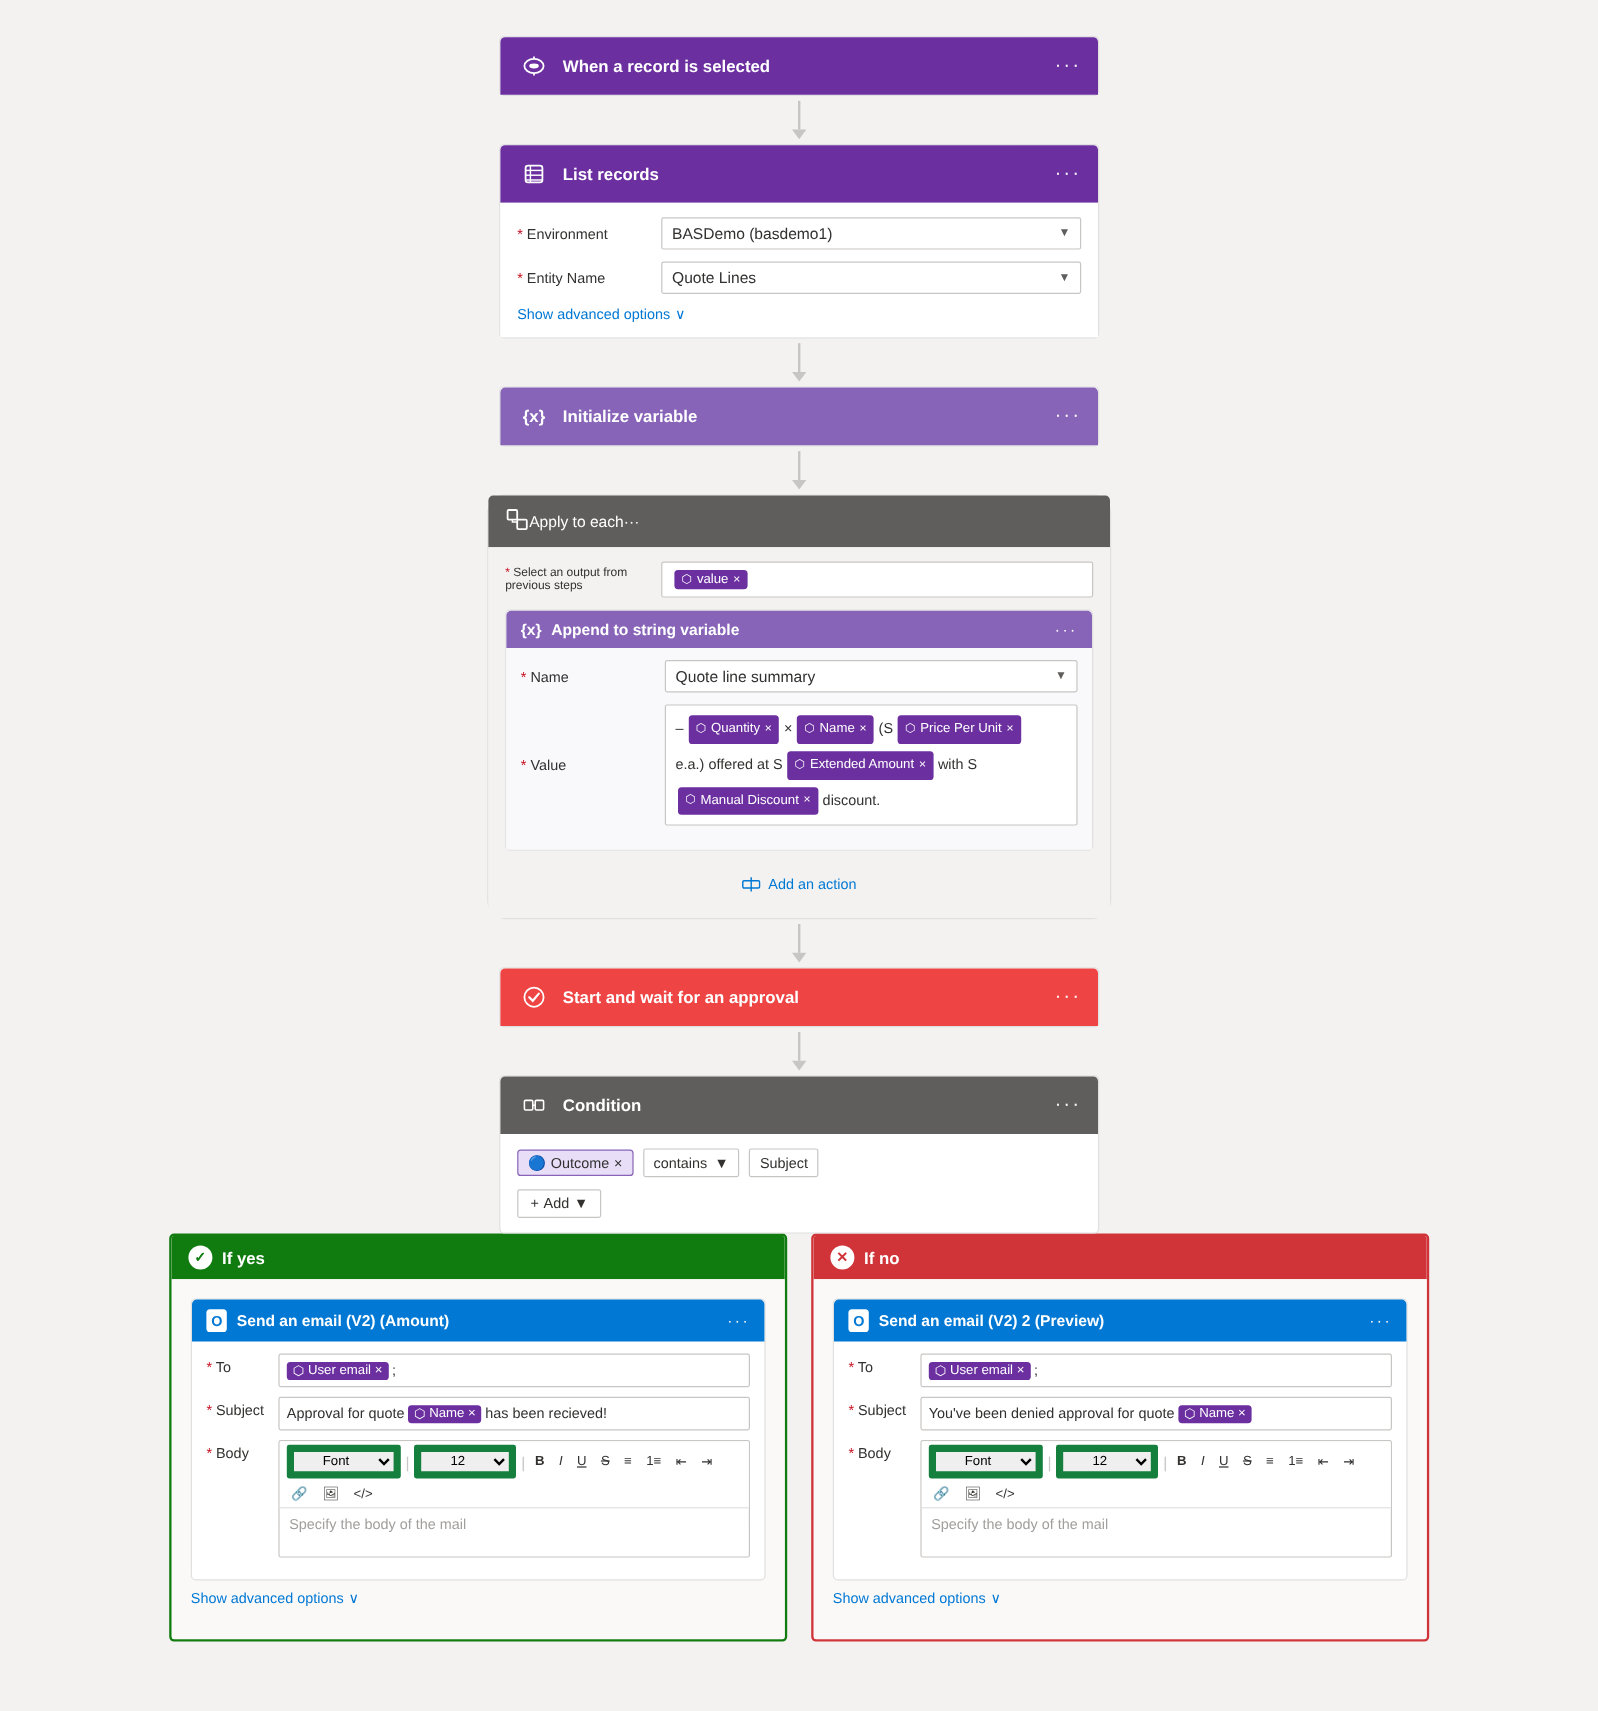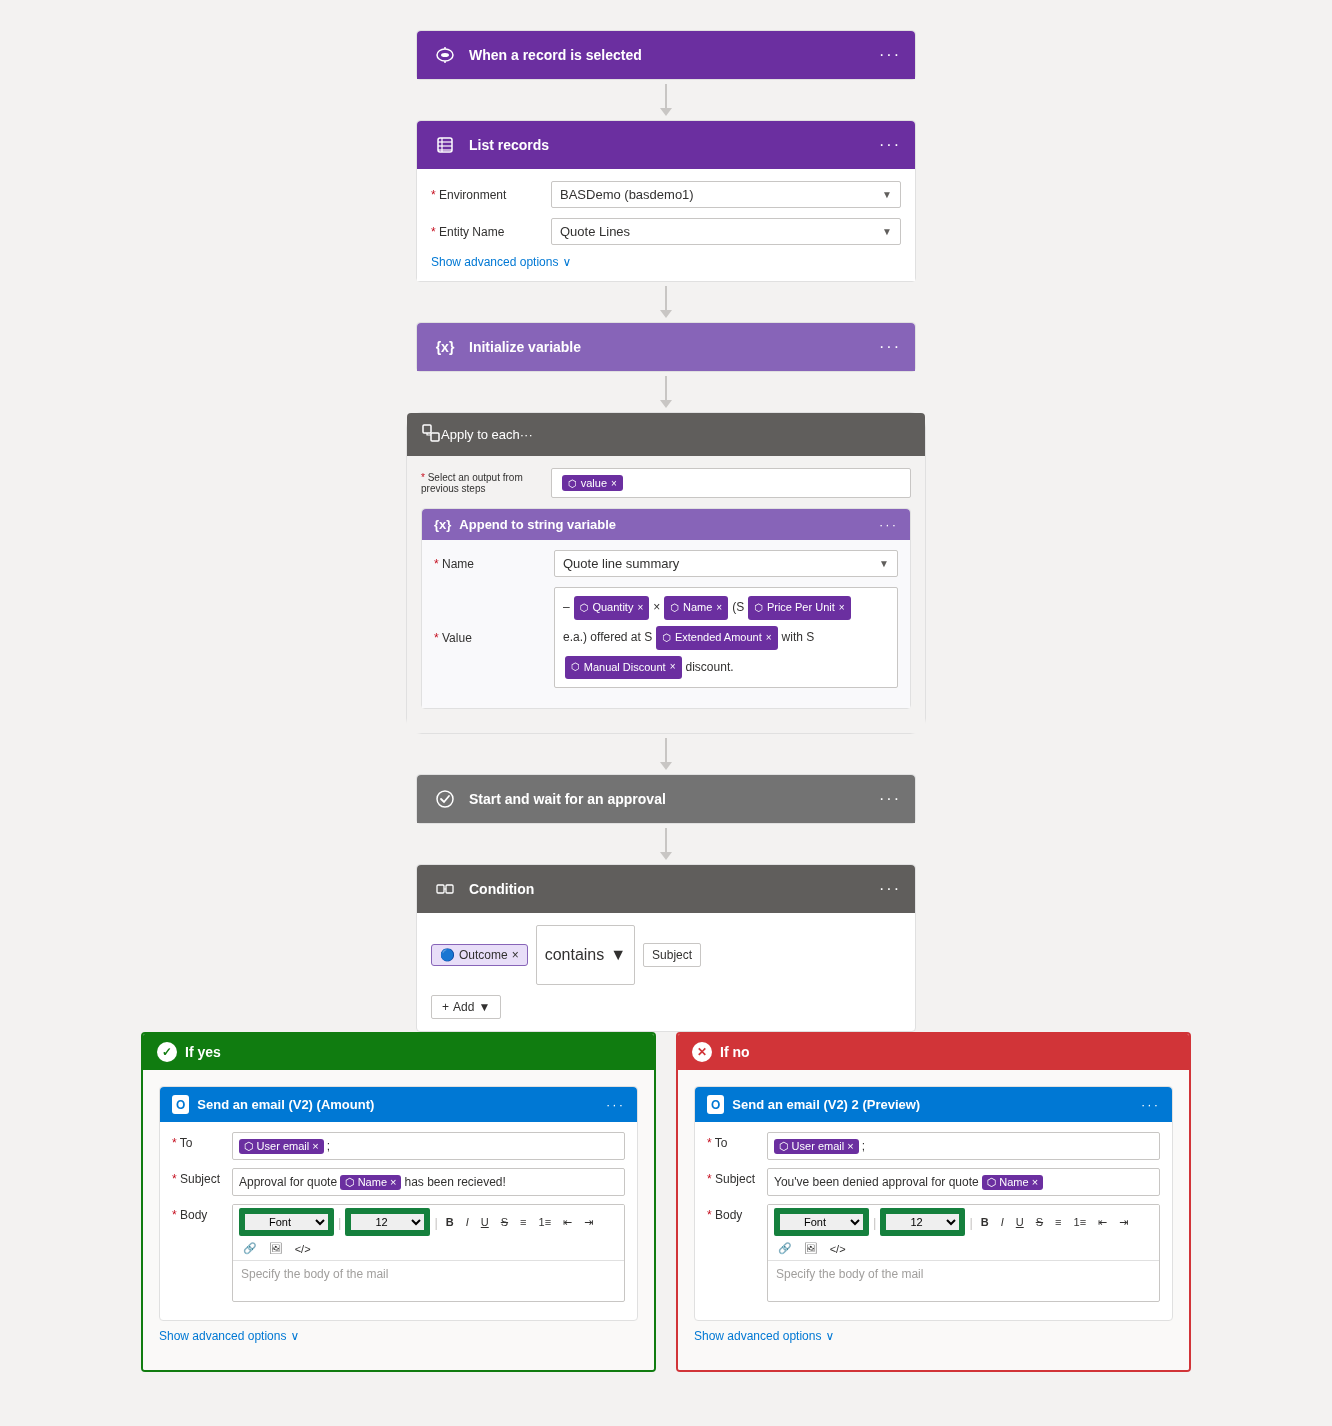--- a/index.html
+++ b/index.html
@@ -38,21 +38,21 @@
 
     .card-header-purple {
       background: #6b2fa0;
       color: #fff;
     }
     .card-header-gray {
       background: #605e5c;
       color: #fff;
     }
     .card-header-blue {
-      background: #737373;
+      background: #ef4444;
       color: #fff;
     }
     .card-header-light-purple {
       background: #8764b8;
       color: #fff;
     }
 
     .card-header .icon {
       width: 28px;
       height: 28px;
@@ -262,24 +262,24 @@
     .outcome-tag .tag-icon {
       margin-right: 4px;
       color: #8764b8;
     }
 
     .contains-dropdown {
       display: flex;
       align-items: center;
       border: 1px solid #c8c6c4;
       border-radius: 2px;
-      padding: 20px 8px;
+      padding: 4px 8px;
       background: #fff;
       cursor: pointer;
-      font-size: 16px;
+      font-size: 12px;
       gap: 6px;
     }
 
     .approve-input {
       border: 1px solid #c8c6c4;
       border-radius: 2px;
       padding: 4px 8px;
       font-size: 12px;
       background: #fff;
     }
@@ -611,20 +611,27 @@
                   <span class="tag-icon">⬡</span>Manual Discount
                   <span class="tag-close">×</span>
                 </span>
                 <span>discount.</span>
               </div>
             </div>
           </div>
         </div>
       </div>
 
+      <div class="add-action">
+        <svg width="16" height="16" viewBox="0 0 16 16" fill="none">
+          <rect x="1" y="5" width="14" height="6" rx="1" stroke="#0078d4" stroke-width="1.2" fill="none"></rect>
+          <line x1="8" y1="2" x2="8" y2="14" stroke="#0078d4" stroke-width="1.2"></line>
+        </svg>
+        <span>Add an action</span>
+      </div>
     </div>
   </div>
 
   <div class="arrow-connector">
     <div class="arrow-line"></div>
     <div class="arrow-head"></div>
   </div>
 
   <div class="card">
     <div class="card-header card-header-blue">

